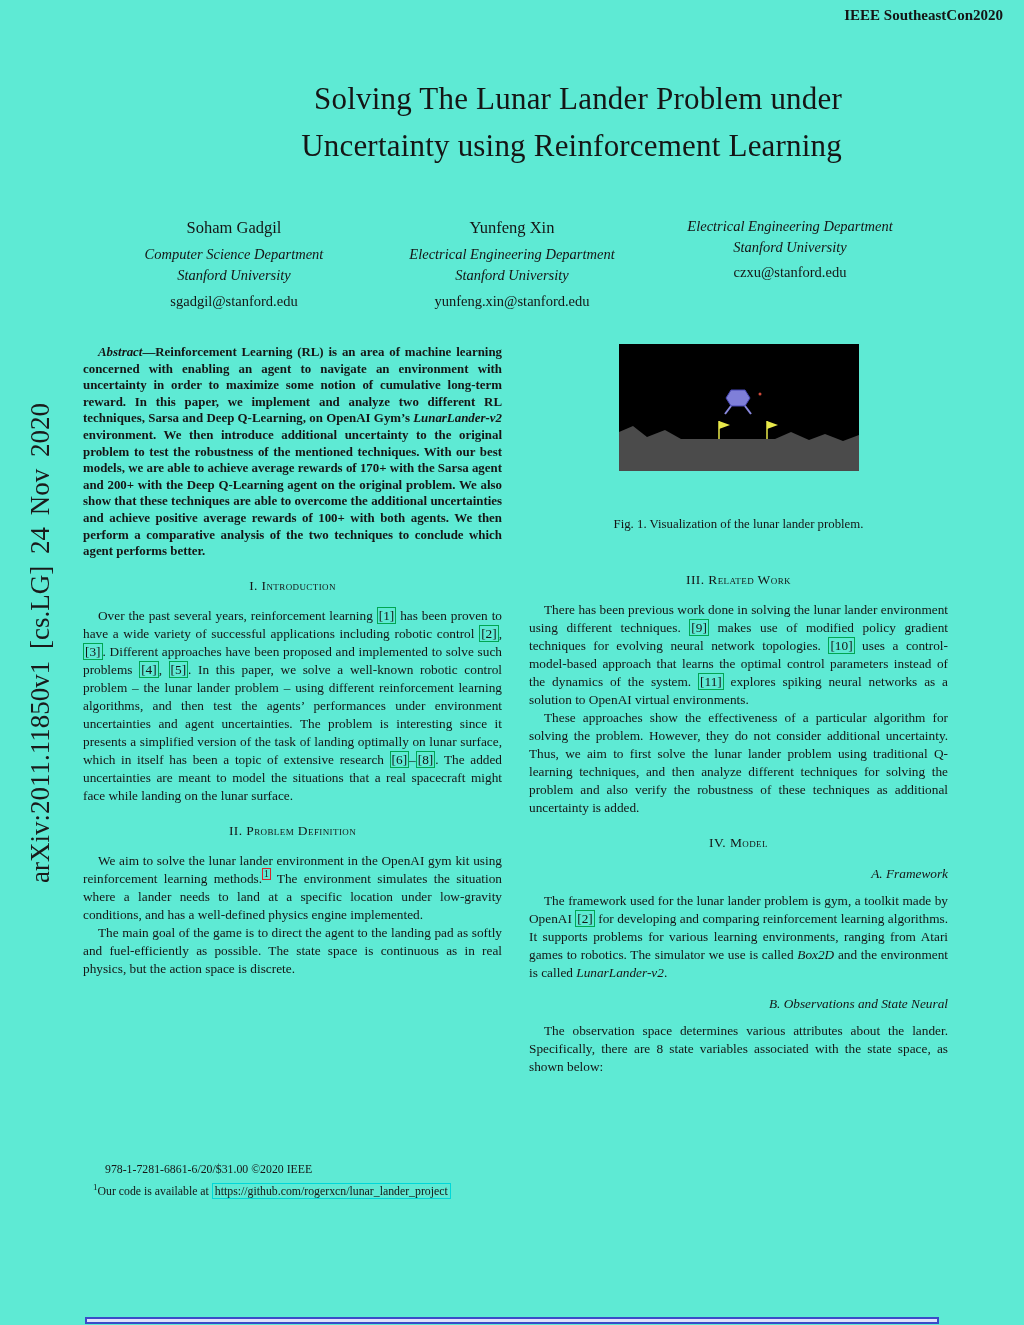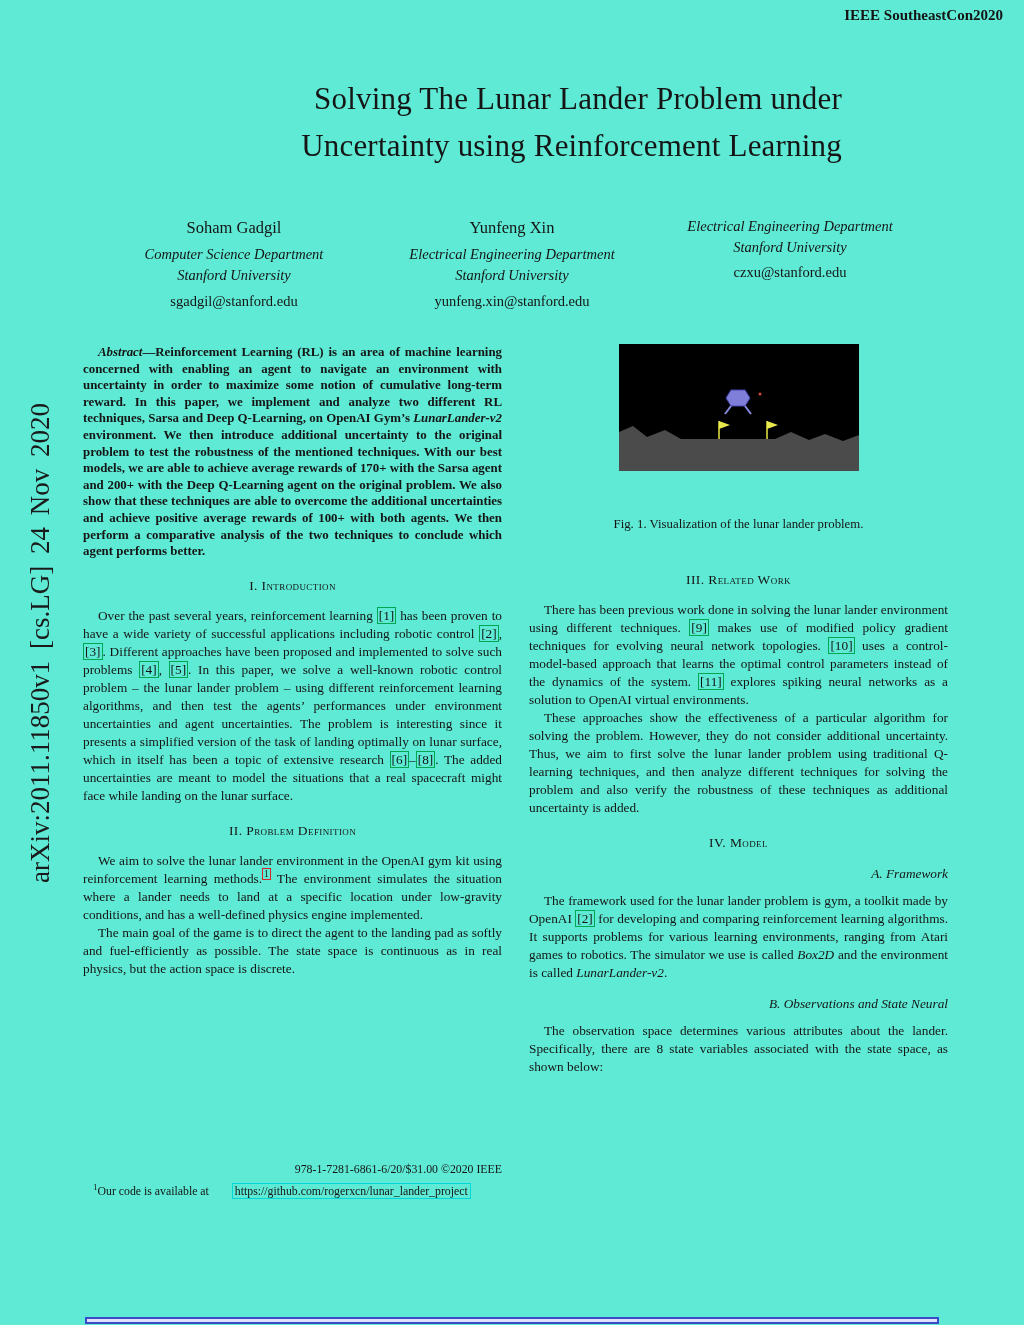--- a/index.html
+++ b/index.html
@@ -39,24 +39,24 @@
   .rw-head { margin-top: 38px; }
   .subsec { font-size: 13.3px; font-weight: normal; font-style: italic; text-align: right; margin: 13px 0 9px; }
   .figure { margin: 0; text-align: center; }
   .fig-img { display: block; margin: 0 auto; }
   .fig-caption { font-size: 12.8px; margin-top: 44px; text-align: center; }
   .cite { border: 1px solid var(--citation-green, #00A651); padding: 0 1px; }
   sup.fnref {
     font-size: 9.5px; border: 1px solid var(--footnote-red, #D9232A); padding: 0 1px; line-height: 1;
   }
   .footer { position: absolute; left: 83px; top: 1161px; width: 419px; font-size: 11.8px; text-align: left; line-height: 1.45; }
-  .copyright { margin-left: 22px; text-align: right; }
+  .copyright { margin-left: 22px; }
   .footnote { margin-top: 3px; margin-left: 10px; }
   .fn-marker { font-size: 9px; vertical-align: super; }
-  .linkbox { border: 1.5px solid var(--link-cyan, #00D8D8); padding: 0 2px; margin-left: 20px; }
+  .linkbox { border: 1.5px solid var(--link-cyan, #00D8D8); padding: 0 2px; }
   .bottom-bar {
     position: absolute; left: 85px; right: 85px; bottom: 1px; height: 7px;
     border: 2px solid var(--bottom-bar-blue, #3A4BC8); background: #dde2fa;
   }
 </style>
 </head>
 <body>
 
 <div class="page">
 

